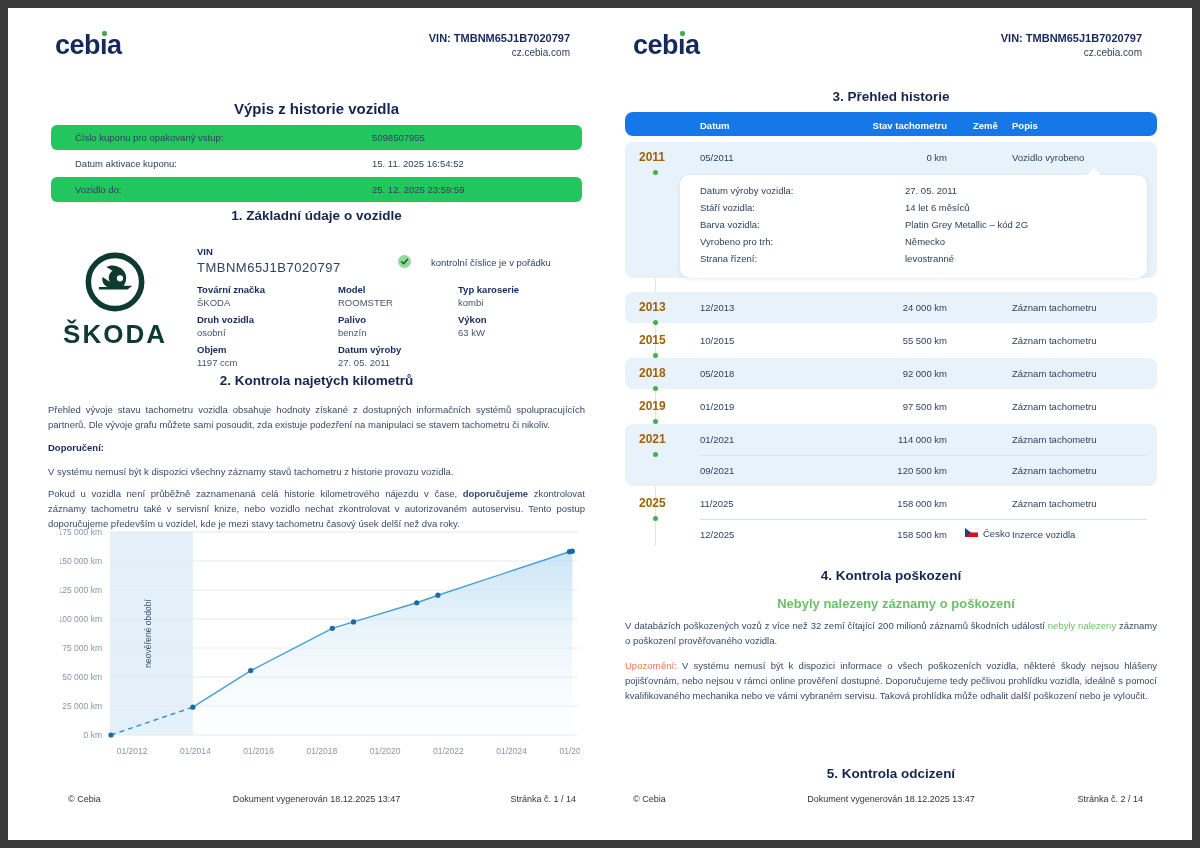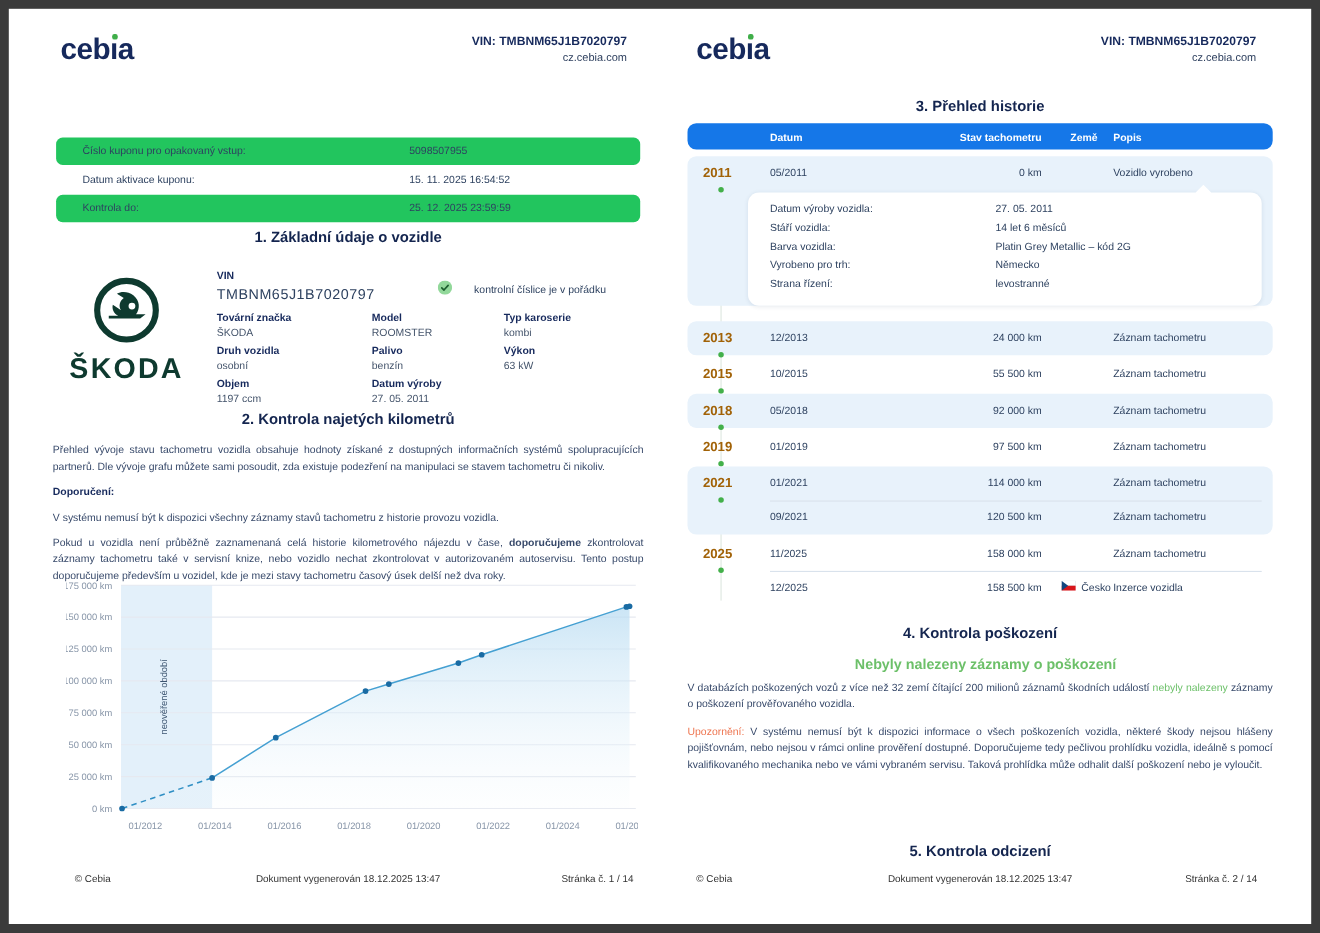--- a/index.html
+++ b/index.html
@@ -74,32 +74,33 @@
 </head>
 <body>
 
 <div class="page" id="page1">
   <div class="brand" style="left:47px; top:22px;">ceb<span class="idot">ı</span>a</div>
   <div class="vinblock" style="right:30px; top:24px;">
     <div class="vin">VIN: TMBNM65J1B7020797</div>
     <div class="site">cz.cebia.com</div>
   </div>
 
+  <div class="pagetitle" style="left:43px; top:92px; width:531px;">Výpis z historie vozidla</div>
 
   <div id="coupon">
       <div class="coupon-row alt">
         <div class="cl">Číslo kuponu pro opakovaný vstup:</div>
         <div class="cv">5098507955</div>
       </div>
       <div class="coupon-row">
         <div class="cl">Datum aktivace kuponu:</div>
         <div class="cv">15. 11. 2025 16:54:52</div>
       </div>
       <div class="coupon-row alt">
-        <div class="cl">Kontrola do:</div>
+        <div class="cl">Vozidlo do:</div>
         <div class="cv">25. 12. 2025 23:59:59</div>
       </div>
     </div>
 
   <div class="sectitle" style="left:43px; top:200px; width:531px;">1. Základní údaje o vozidle</div>
 
   <div id="skoda-logo">
     <span class="mark">
       <svg width="62" height="62" viewBox="0 0 100 100" aria-hidden="true">
         <circle cx="50" cy="50" r="43" fill="none" stroke="#0e3a2f" stroke-width="9"></circle>

